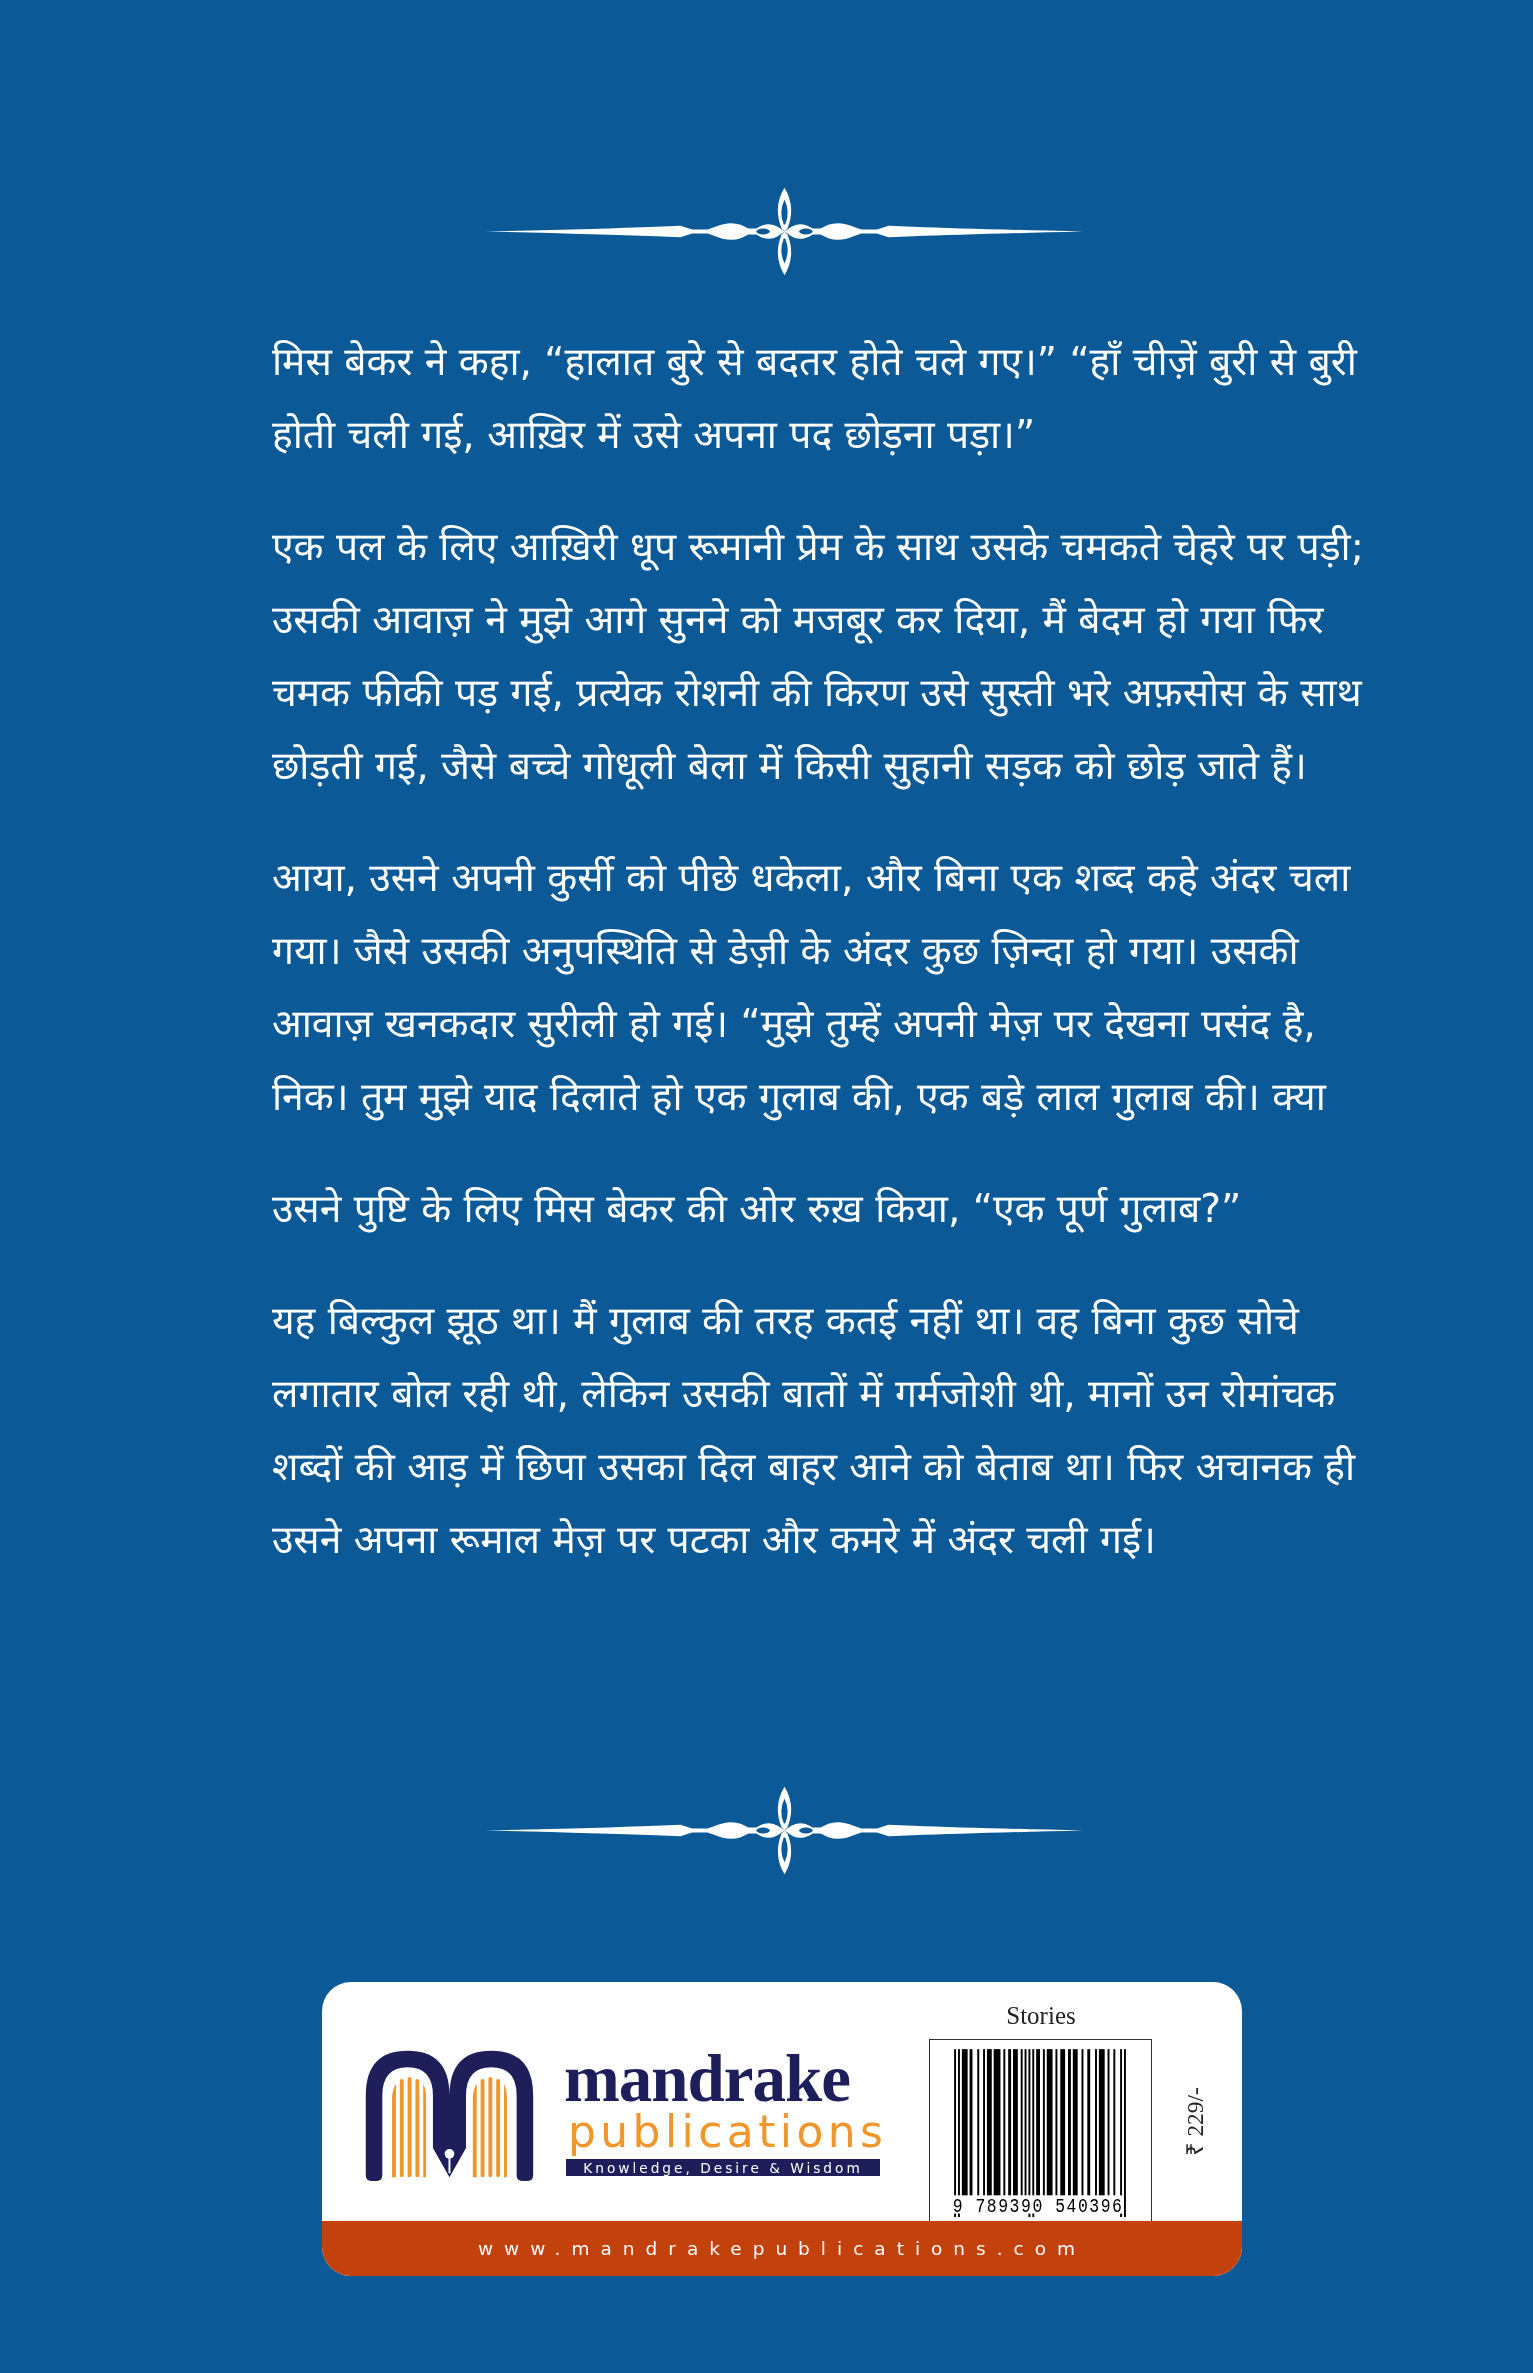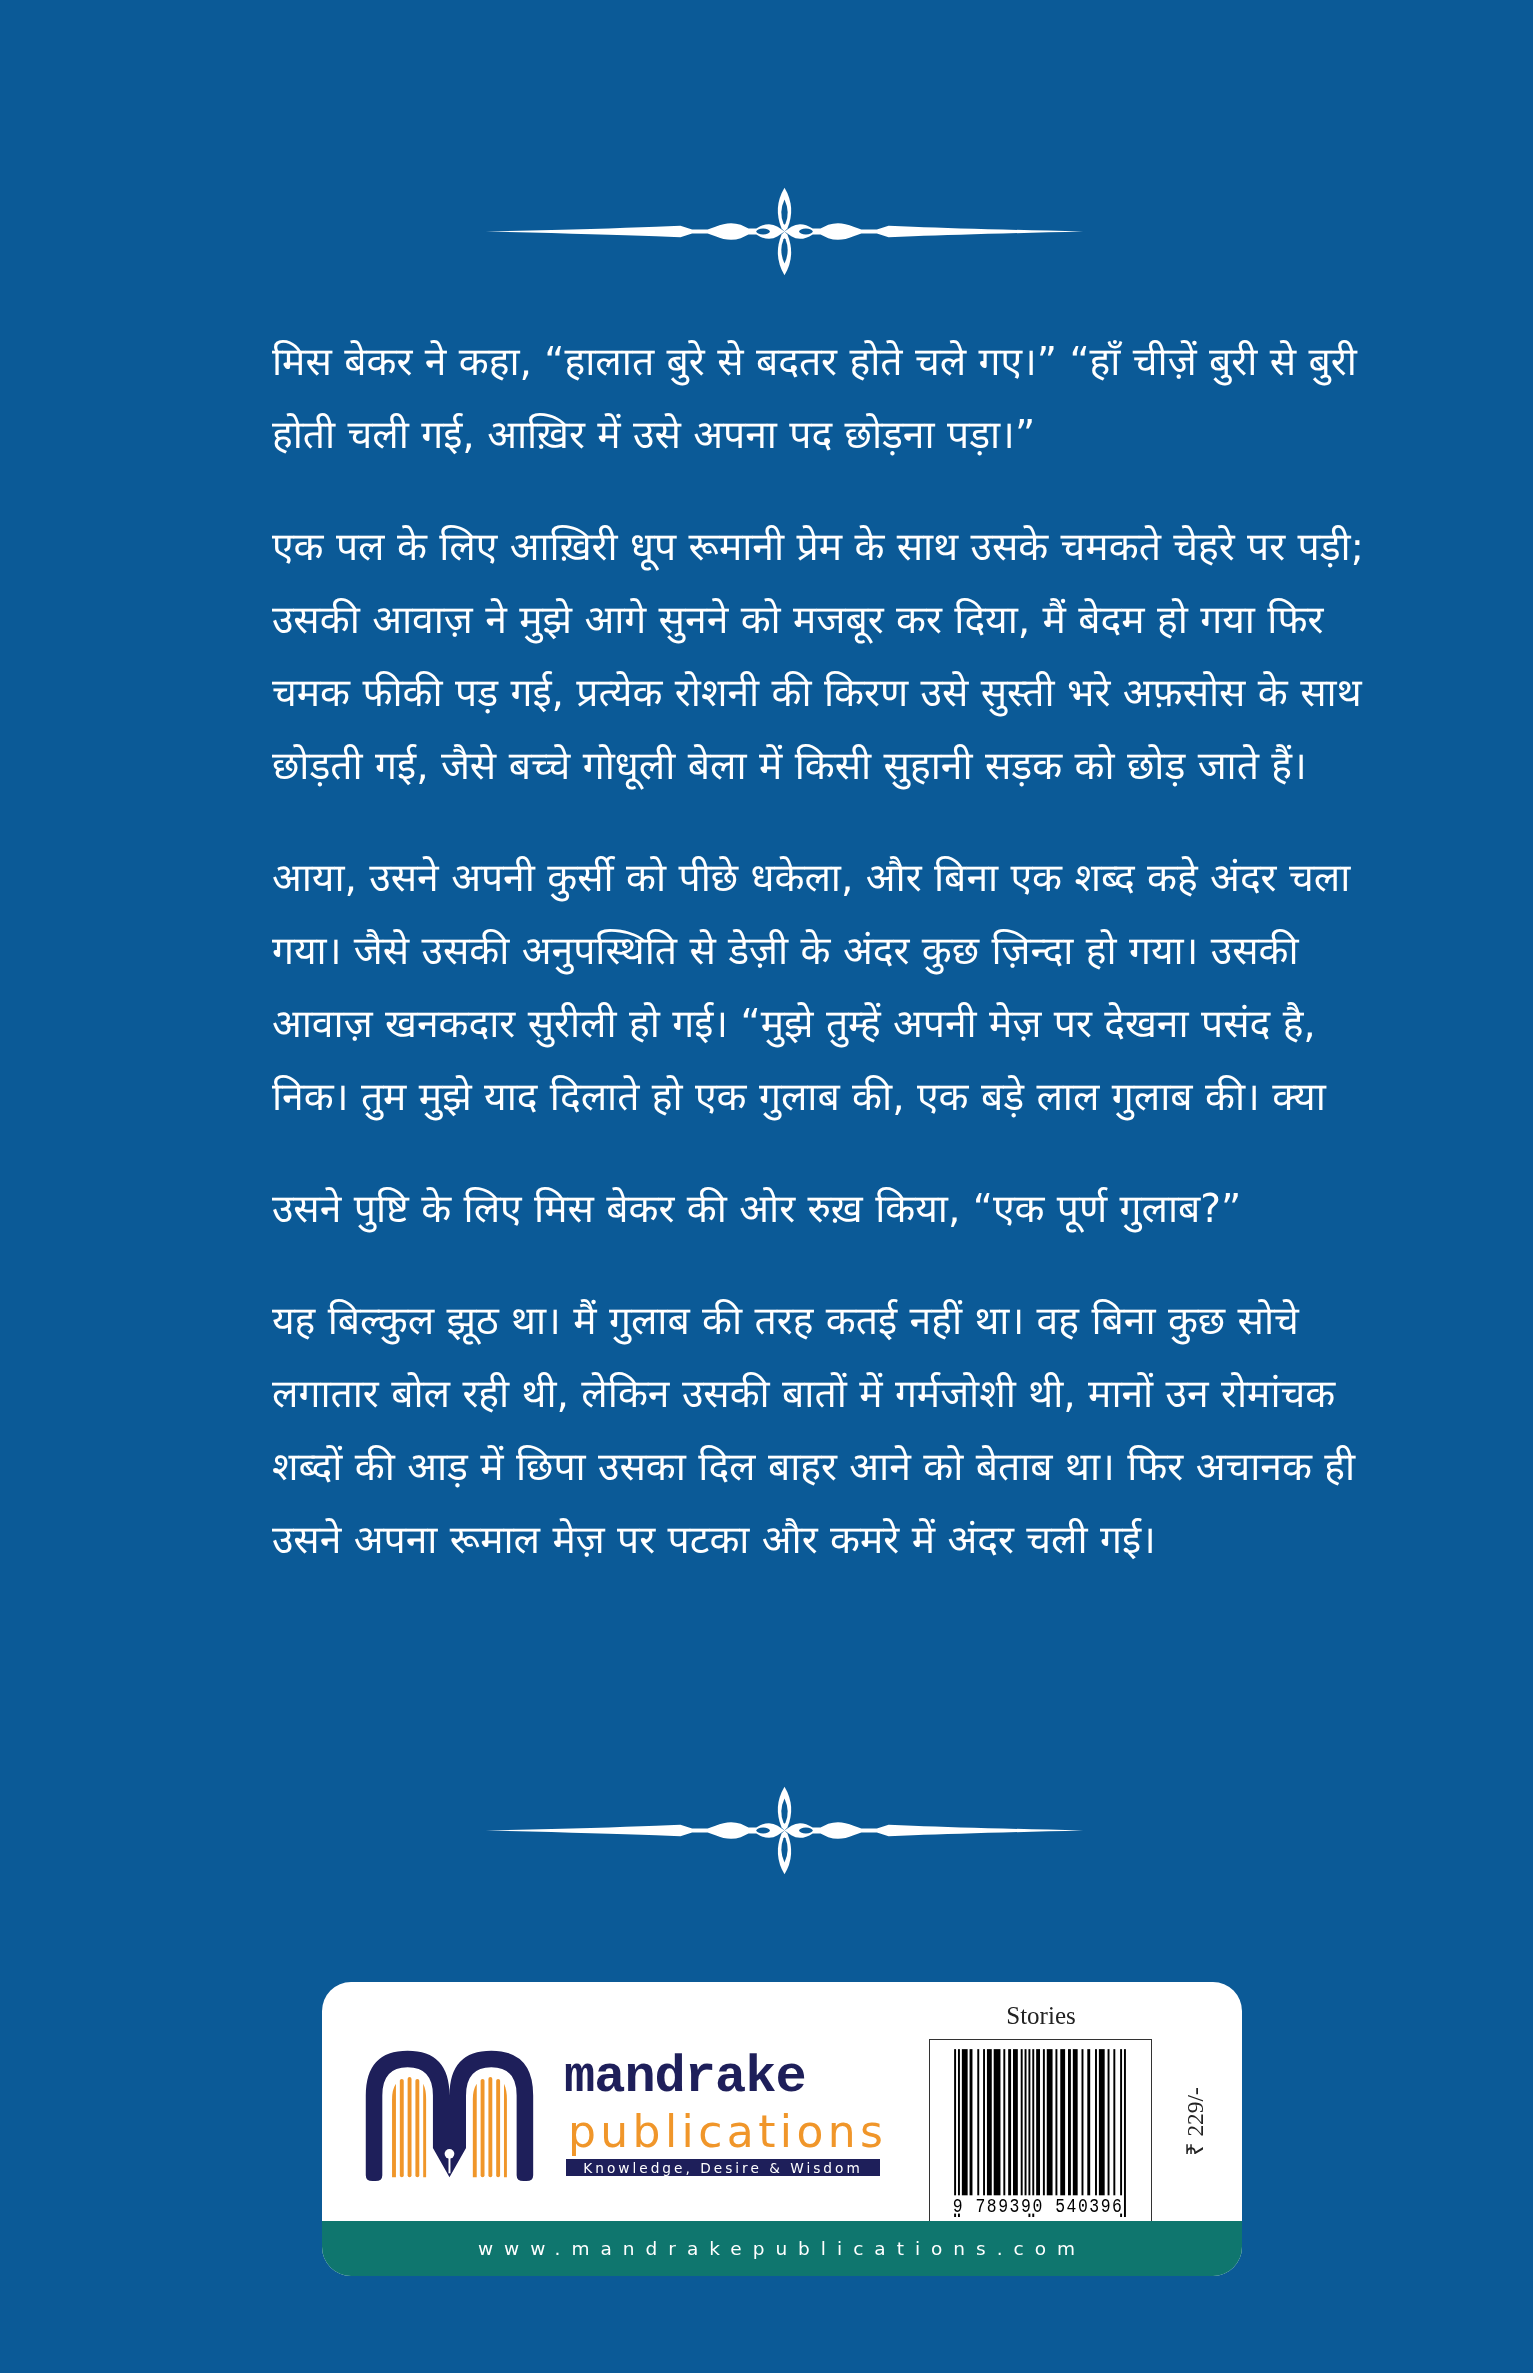--- a/index.html
+++ b/index.html
@@ -24,30 +24,30 @@
   }
   .line.last { text-align-last: left; text-align: center; }
 
   
   .card {
     position: absolute; left: 322px; top: 1982px; width: 920px; height: 294px;
     background: #ffffff; border-radius: 29px; overflow: hidden;
   }
   .card-footer {
     position: absolute; left: 0; right: 0; bottom: 0; height: 55px;
-    background: #0f766e; color: #ffffff;
+    background: #c2410c; color: #ffffff;
     display: flex; align-items: center; justify-content: center;
     font-family: "DejaVu Sans", sans-serif; font-size: 18.5px; letter-spacing: 11px;
   }
   .logo-mark { position: absolute; left: 34px; top: 57px; width: 185px; height: 146px; }
   .logo-mark svg { width: 100%; height: 100%; display: block; }
   .brand-name {
     position: absolute; left: 242px; top: 57px;
-    font-family: Liberation Mono, monospace; font-weight: bold;
-    font-size: 52px; line-height: 78px; color: #1e1f5a; letter-spacing: -1px;
+    font-family: Liberation Serif, serif; font-weight: bold;
+    font-size: 67px; line-height: 78px; color: #1e1f5a; letter-spacing: -1px;
   }
   .brand-sub {
     position: absolute; left: 246px; top: 123px;
     font-family: "DejaVu Sans", sans-serif;
     font-size: 44px; line-height: 53px; color: #f0962a; letter-spacing: 4.4px;
   }
   .tagline {
     position: absolute; left: 244px; top: 177px; width: 314px; height: 17px;
     background: #1e1f5a; color: #ffffff;
     font-family: "DejaVu Sans", sans-serif; font-size: 13.7px; line-height: 19.5px;

